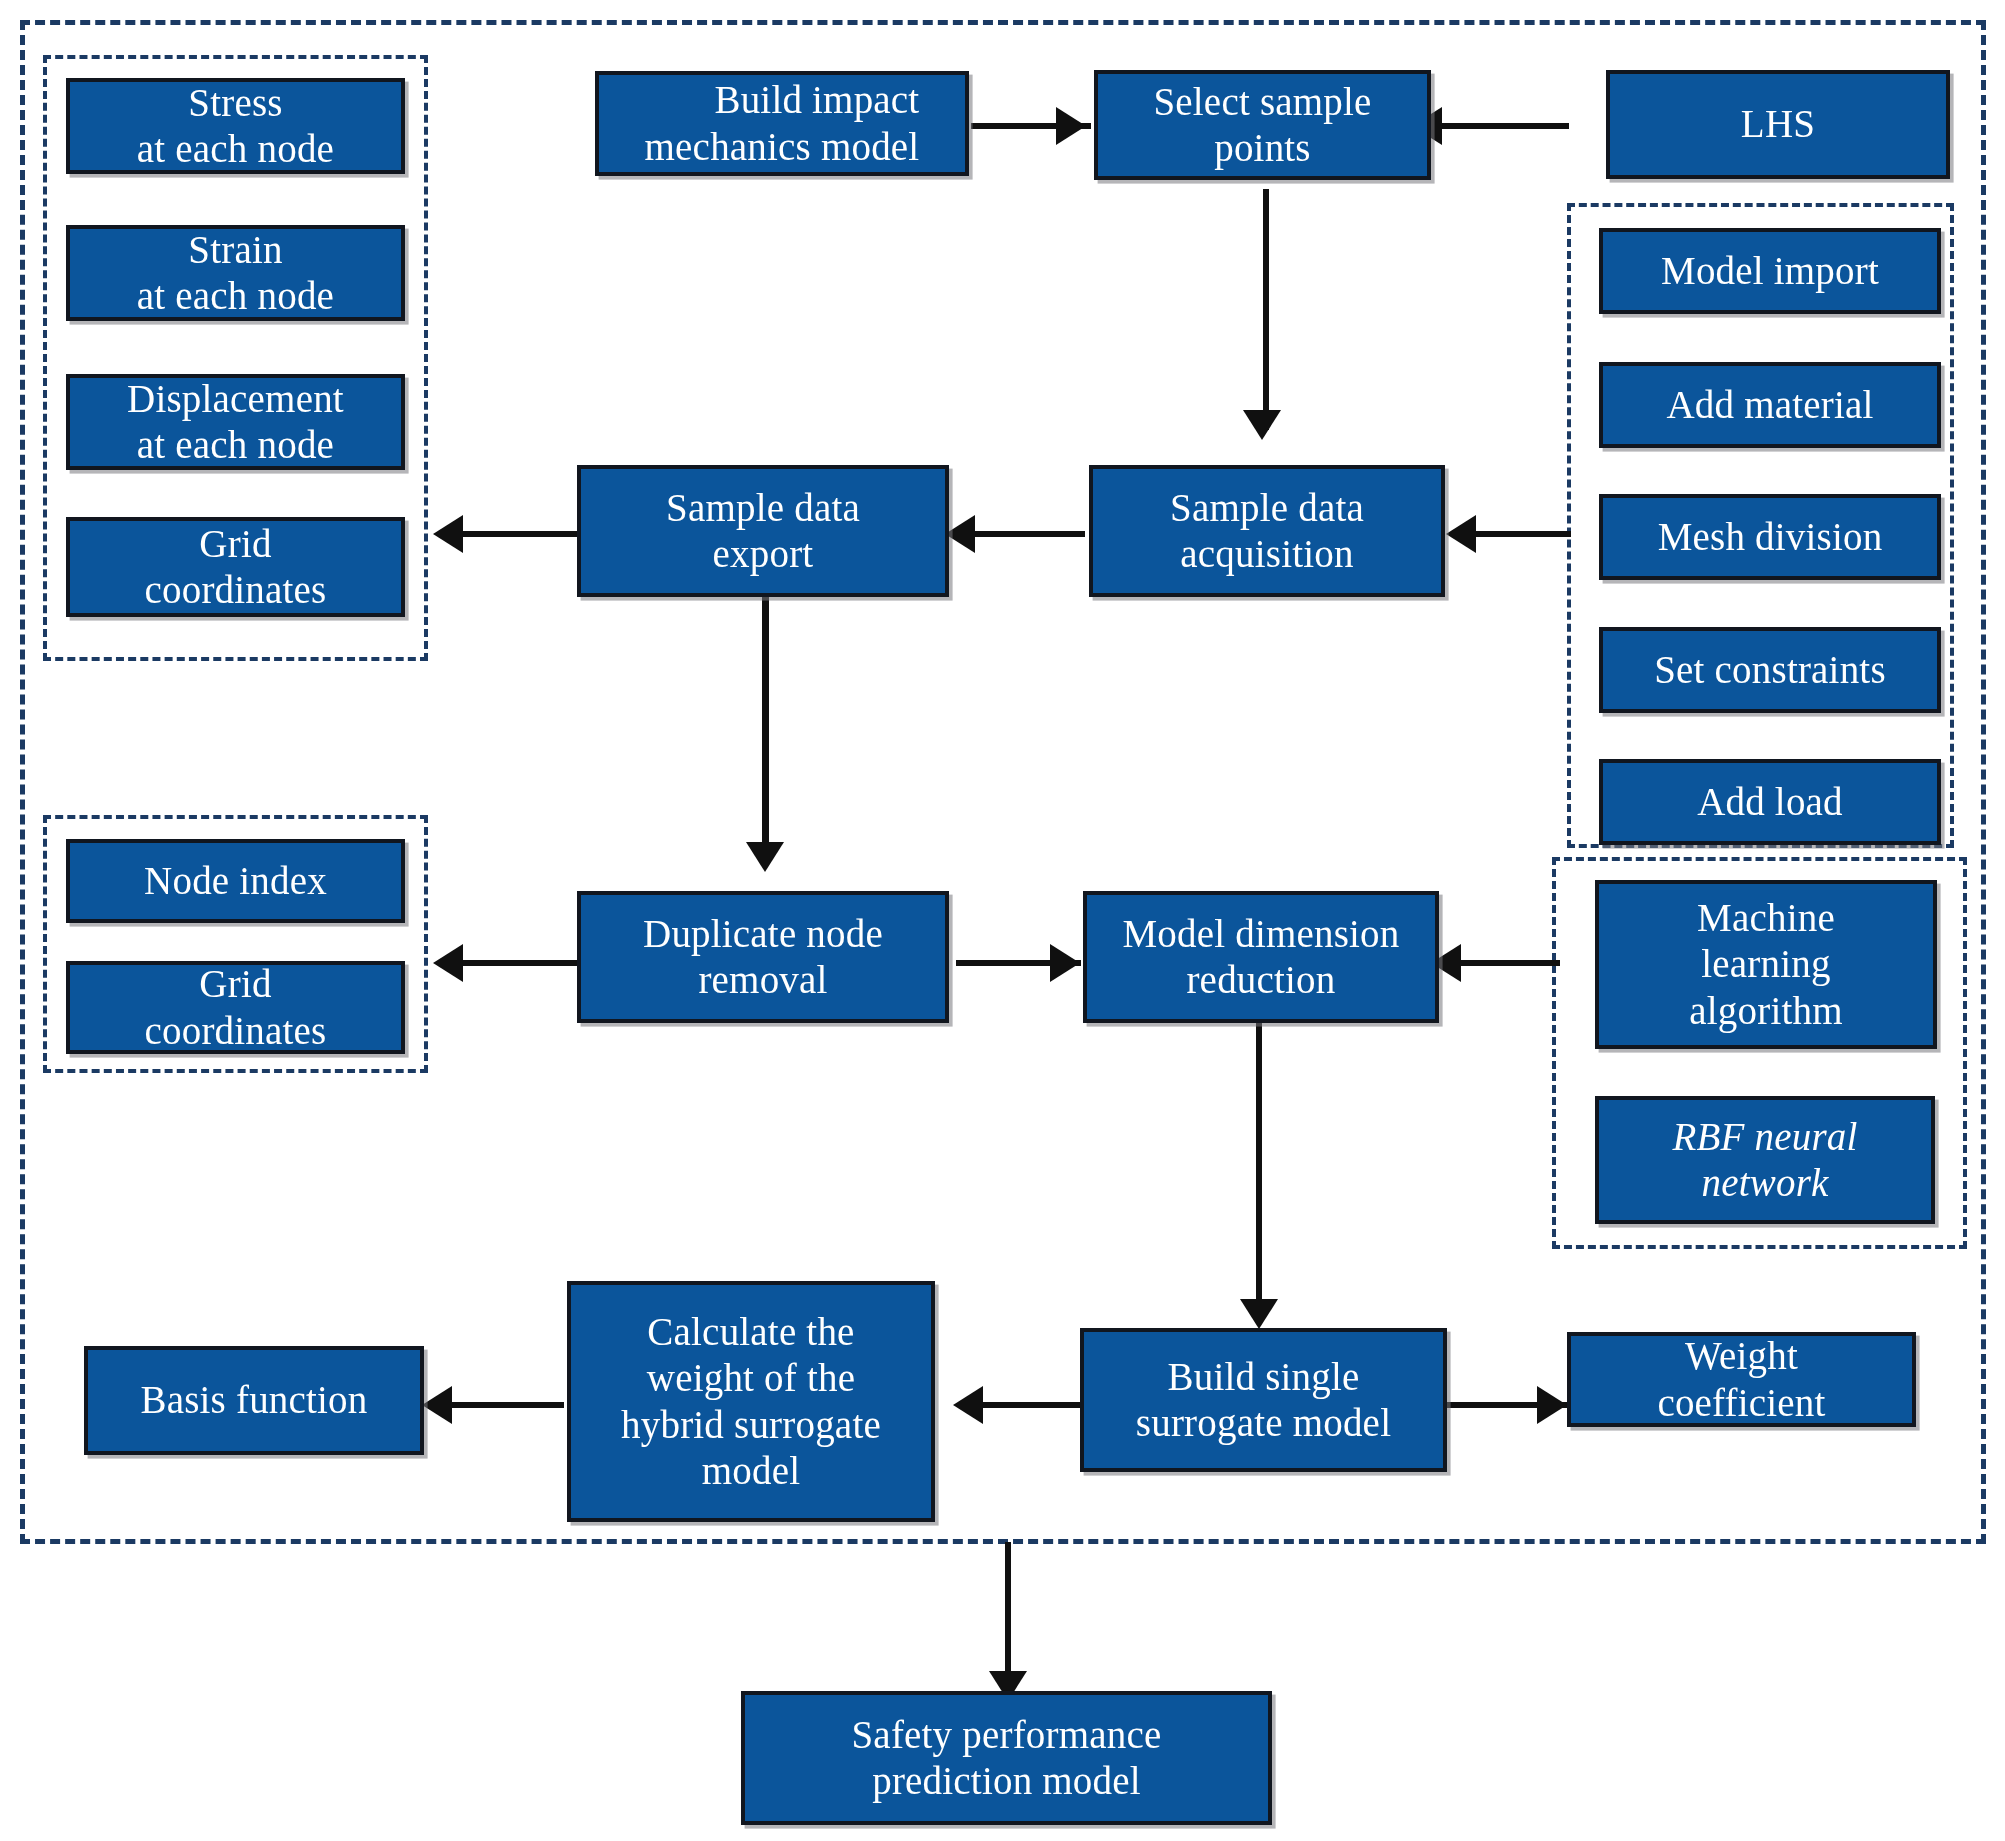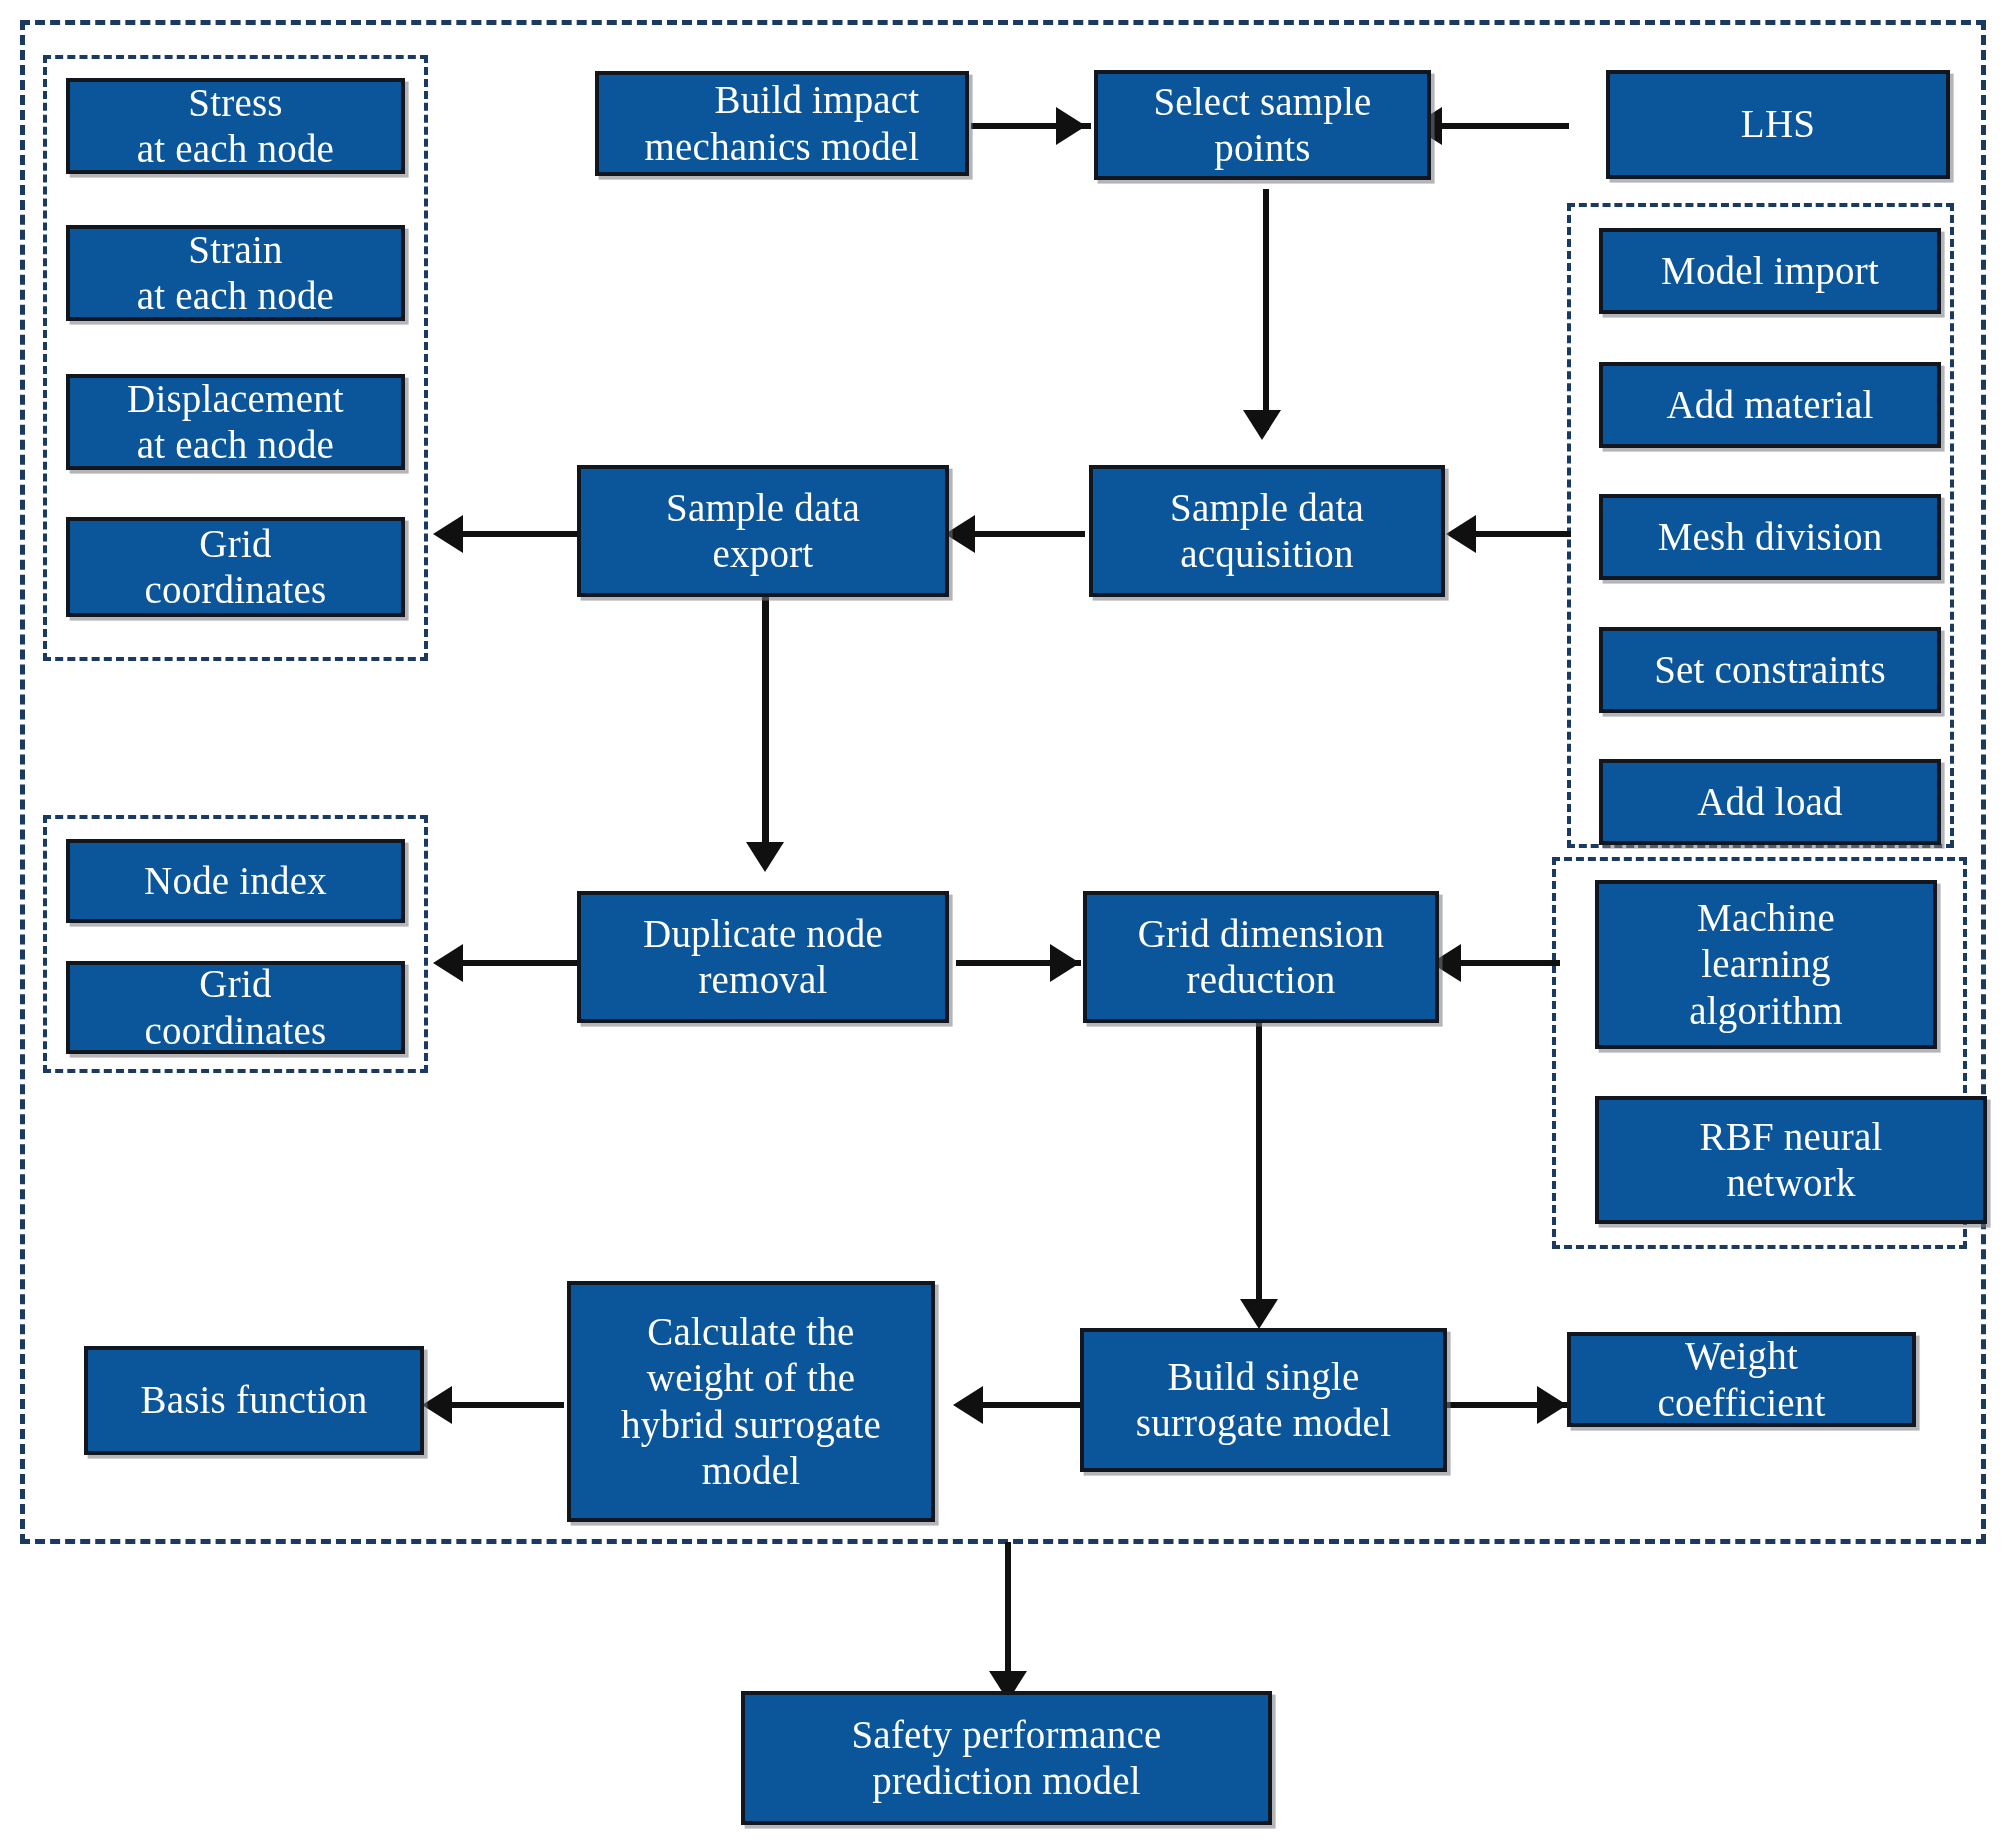--- a/index.html
+++ b/index.html
@@ -163,28 +163,28 @@
 acquisition</div>
 
   <div class="box" style="left:66px; top:839px; width:339px; height:84px;">Node index</div>
 
   <div class="box" style="left:66px; top:961px; width:339px; height:93px;">Grid
 coordinates</div>
 
   <div class="box" style="left:577px; top:891px; width:372px; height:132px;">Duplicate node
 removal</div>
 
-  <div class="box" style="left:1083px; top:891px; width:356px; height:132px;">Grid dimension
+  <div class="box" style="left:1083px; top:891px; width:356px; height:132px;">Model dimension
 reduction</div>
 
   <div class="box" style="left:1595px; top:880px; width:342px; height:169px;text-align:center;">Machine
 learning
 algorithm</div>
 
-  <div class="box" style="left:1595px; top:1096px; width:392px; height:128px;">RBF neural
+  <div class="box" style="left:1595px; top:1096px; width:340px; height:128px;font-style:italic;">RBF neural
 network</div>
 
   <div class="box" style="left:84px; top:1346px; width:340px; height:109px;">Basis function</div>
 
   <div class="box" style="left:567px; top:1281px; width:368px; height:241px;">Calculate the
 weight of the
 hybrid surrogate
 model</div>
 
   <div class="box" style="left:1080px; top:1328px; width:367px; height:144px;">Build single

